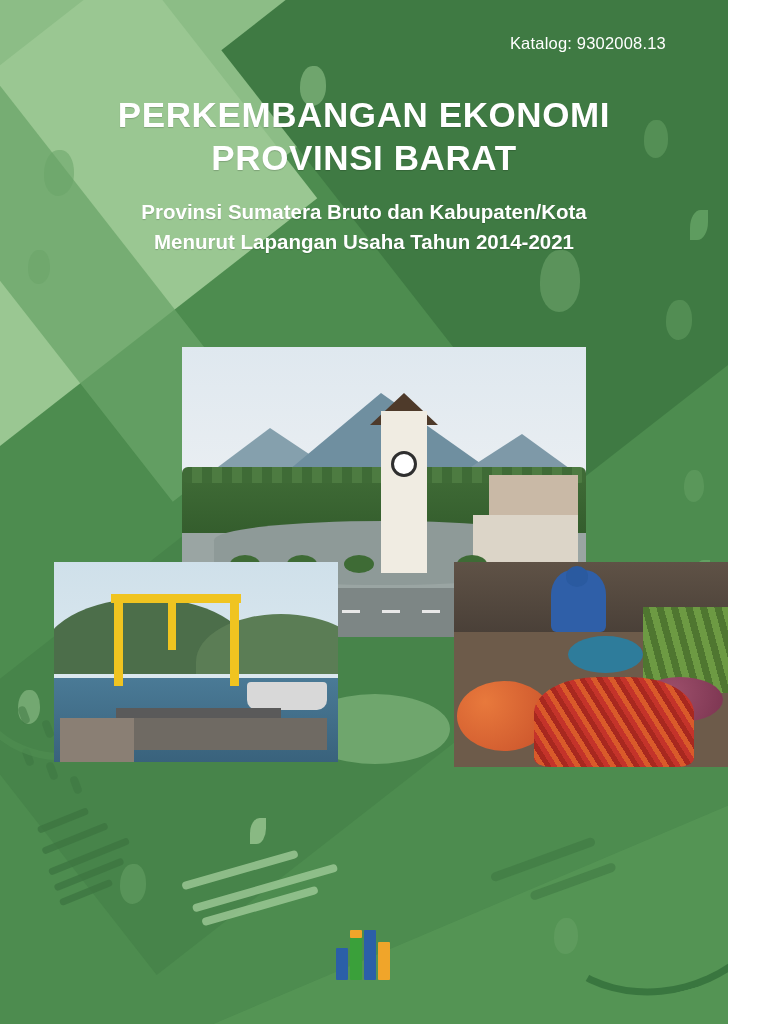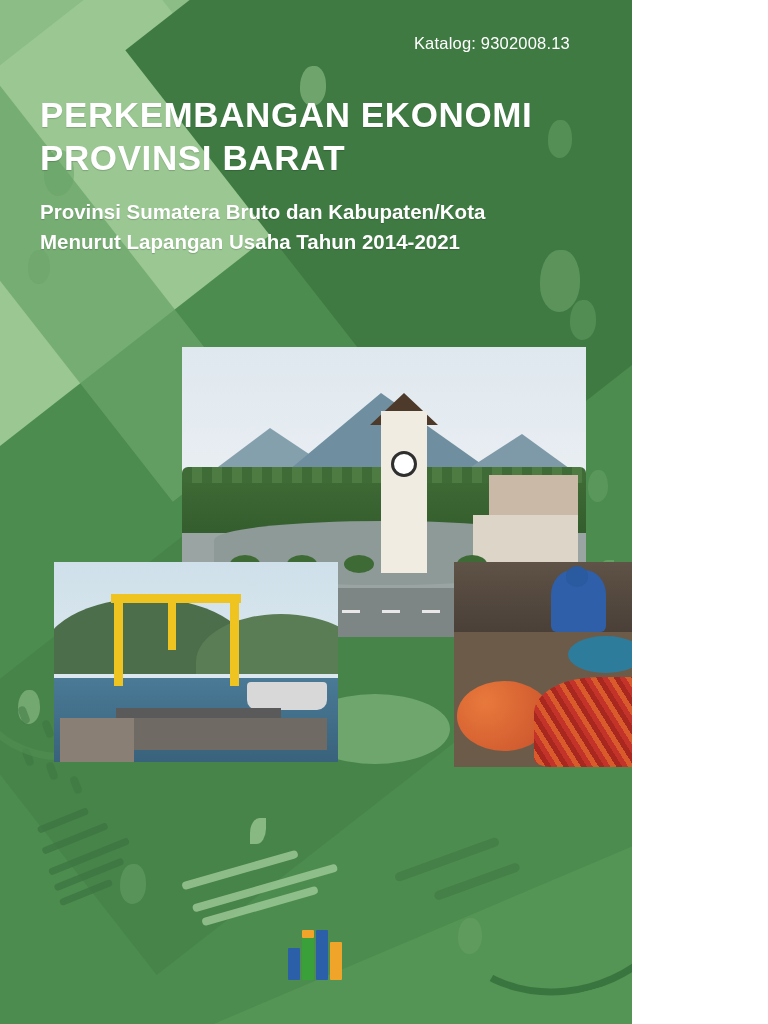--- a/index.html
+++ b/index.html
@@ -3,21 +3,21 @@
 <meta charset="utf-8">
 <style>
   * { box-sizing: border-box; margin: 0; padding: 0; }
   html, body {
     width: 768px; height: 1024px;
     overflow: hidden;
     font-family: "Liberation Sans", sans-serif;
   }
   .cover {
     position: relative;
-    width: 632px; height: 1024px;
+    width: 728px; height: 1024px;
     background: #4d8c4f;
     overflow: hidden;
   }
   
   .bg-layer { position: absolute; inset: 0; overflow: hidden; }
 
   .band-dark {
     position: absolute;
     background: #3f7a43;
   }
@@ -112,21 +112,21 @@
     color: #ffffff;
     font-size: 16.5px;
     letter-spacing: .2px;
     z-index: 20;
   }
 
   
   .title-block {
     position: absolute;
     top: 94px; left: 0; right: 0;
-    text-align: left;
+    text-align: center;
     z-index: 20;
     padding: 0 40px;
   }
   .main-title {
     color: #ffffff;
     font-size: 35px;
     font-weight: bold;
     line-height: 1.22;
     letter-spacing: .6px;
     text-shadow: 0 1px 1px rgba(0,0,0,.18);

